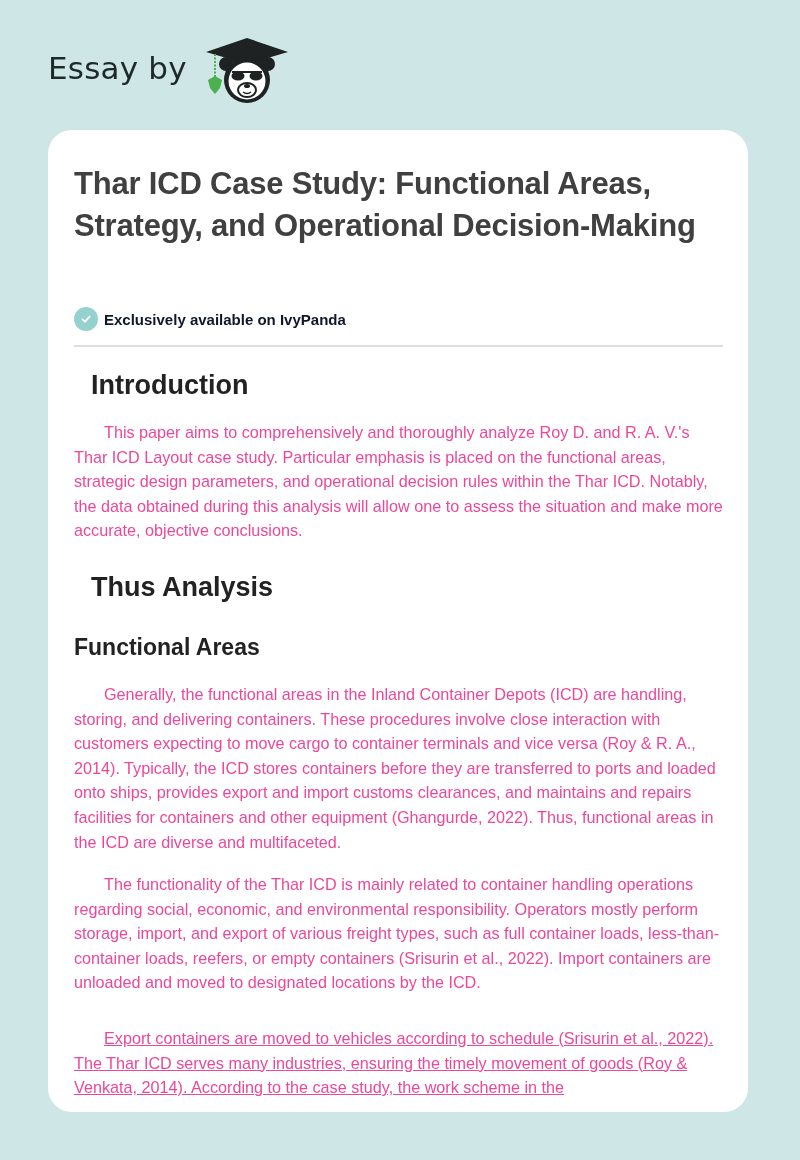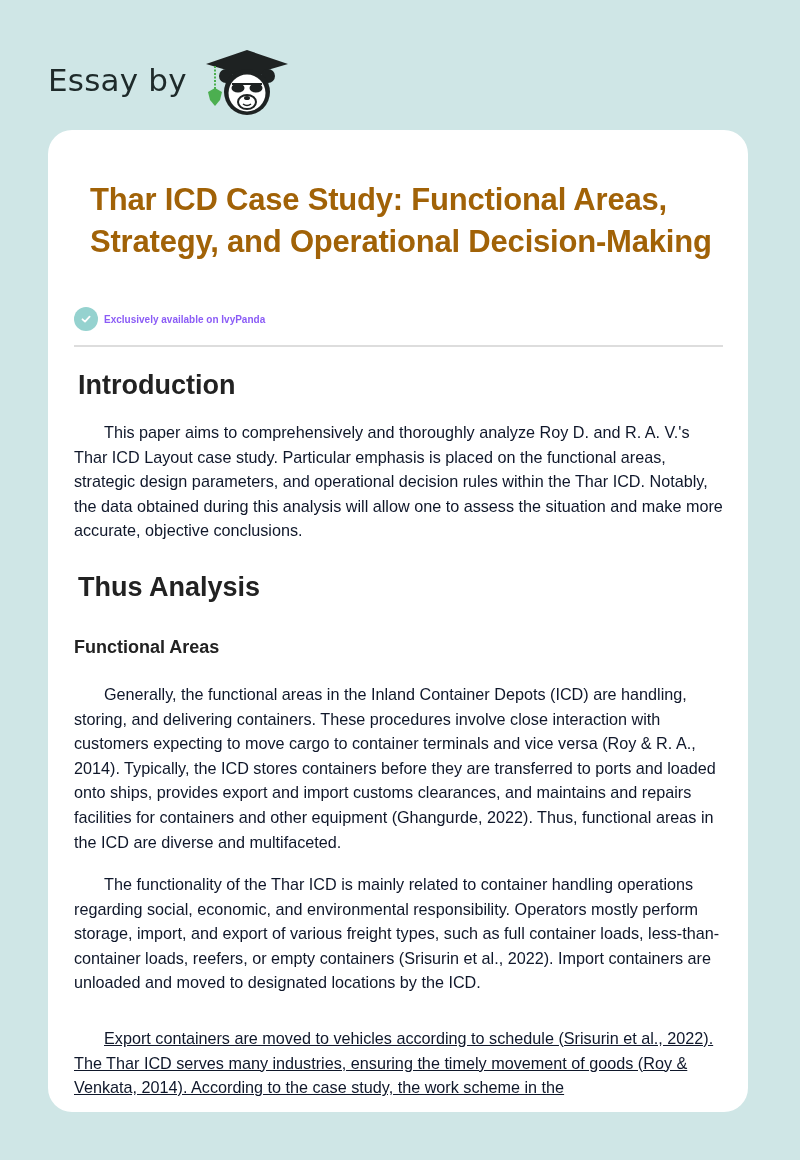--- a/index.html
+++ b/index.html
@@ -11,21 +11,21 @@
       height: 1160px;
       background: #cfe6e6;
       position: relative;
       overflow: hidden;
       font-family: "Liberation Sans", sans-serif;
       color: #222;
     }
     .header {
       position: absolute;
       left: 0;
-      top: 12px;
+      top: 0;
       width: 712px;
       height: 130px;
     }
     .essay-by {
       position: absolute;
       left: 48px;
       top: 50px;
       font-family: "DejaVu Sans", sans-serif;
       font-size: 31px;
       color: #1e2a2a;
@@ -65,88 +65,88 @@
       border-radius: 24px;
       overflow: hidden;
     }
     .card-inner {
       position: absolute;
       left: 26px;
       top: 0;
       width: 650px;
     }
     h1.title {
-      margin: 16px;
+      margin: 0;
       position: absolute;
       top: 33px;
       left: 0;
       width: 650px;
       font-family: "Liberation Sans", sans-serif;
       font-weight: bold;
       font-size: 31px;
       line-height: 42px;
-      color: #a16207;
+      color: #404040;
       letter-spacing: -0.2px;
     }
     .exclusive {
       position: absolute;
       top: 177px;
       left: 0;
       display: flex;
       align-items: center;
     }
     .check-badge {
       width: 24px;
       height: 24px;
       border-radius: 50%;
       background: #95d2cf;
       display: flex;
       align-items: center;
       justify-content: center;
       margin-right: 6px;
     }
     .exclusive-text {
-      font-size: 10px;
-      font-weight: bold;
-      color: #8b5cf6;
+      font-size: 15px;
+      font-weight: bold;
+      color: #0f172a;
     }
     .divider {
       position: absolute;
       top: 215px;
       left: 0;
       width: 649px;
       height: 2px;
       background: #dddddd;
     }
     h2 {
       margin: 0;
       position: absolute;
-      left: 4px;
+      left: 17px;
       font-size: 27px;
       font-weight: bold;
       color: #222;
       line-height: 32px;
     }
     h3 {
       margin: 0;
       position: absolute;
       left: 0;
-      font-size: 18px;
+      font-size: 23px;
       font-weight: bold;
       color: #222;
       line-height: 28px;
     }
     p.para {
       margin: 0;
       position: absolute;
       left: 0;
       width: 652px;
       font-size: 16.2px;
       line-height: 24.6px;
-      color: #0f172a;
+      color: #ec4899;
       text-indent: 30px;
     }
   </style>
 </head>
 <body>
 
 <div class="header">
   <span class="essay-by">Essay by</span>
   <span class="logo-mark">
     <svg width="90" height="75" viewBox="0 0 90 75">

